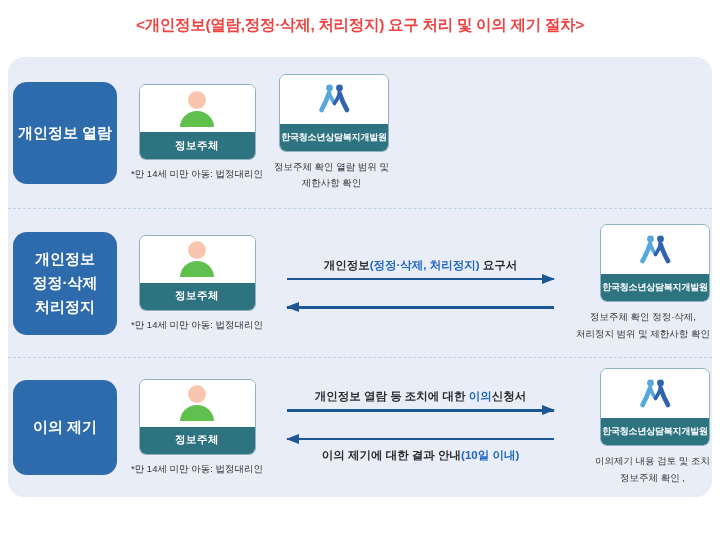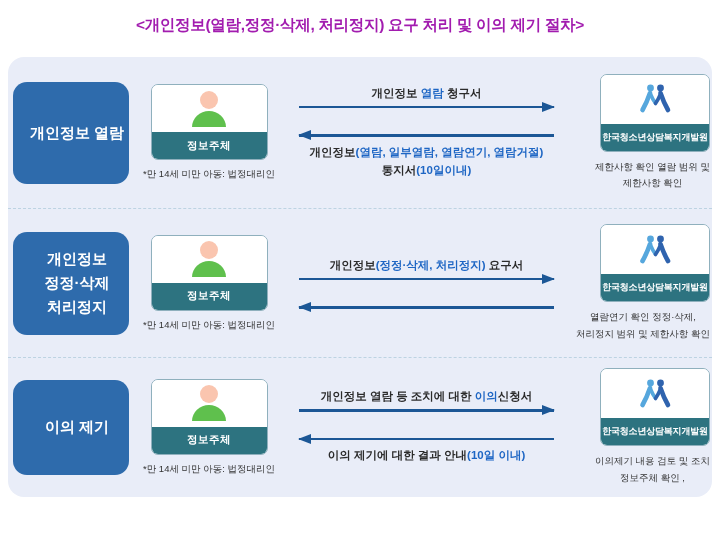--- a/index.html
+++ b/index.html
@@ -3,37 +3,36 @@
 <meta charset="utf-8">
 <style>
   html,body { margin:0; padding:0; }
   body {
     width:720px; height:541px; background:#ffffff; position:relative;
     font-family:"Liberation Sans","DejaVu Sans",sans-serif;
     -webkit-font-smoothing:antialiased;
   }
   .title {
     position:absolute; top:15px; left:0; width:720px; text-align:center;
-    font-size:15.5px; font-weight:700; color:#a21caf; letter-spacing:-0.3px;
+    font-size:15.5px; font-weight:700; color:#ef4444; letter-spacing:-0.3px;
   }
   .panel {
     position:absolute; left:8px; top:57px; width:704px; height:440px;
     background:#e9edf8; border-radius:16px; overflow:hidden;
   }
   .row { display:flex; align-items:center; padding-left:5px; box-sizing:border-box; }
   .row1 { height:151px; }
   .row2 { height:149px; border-top:1.5px dashed #bdd3e2; }
   .row3 { height:139px; border-top:1.5px dashed #bdd3e2; }
 
   .label-box {
     width:104px; flex-shrink:0; border-radius:14px; background:#2e6bac;
     color:#ffffff; font-weight:700; font-size:15px; line-height:1.6;
     display:flex; flex-direction:column; justify-content:center; align-items:center;
     text-align:center;
-    padding-left:12px;
   }
   .row1 .label-box { height:102px; }
   .row2 .label-box { height:103px; }
   .row3 .label-box { height:95px;justify-content:center; }
   .lbl-line { display:block; }
 
   .subject-col { width:112px; margin-left:24px; flex-shrink:0;
     display:flex; flex-direction:column; align-items:center; }
   .card { width:117px; background:#ffffff; border:1px solid #8fb0bd;
     border-radius:7px; overflow:hidden; box-sizing:border-box; }
@@ -86,45 +85,36 @@
         <div class="card-icon-area">
           <svg width="42" height="38" viewBox="0 0 42 38">
             <circle cx="21" cy="10" r="9" fill="#fac5af"></circle>
             <path d="M4 37 a17 16 0 0 1 34 0 z" fill="#5fc04d"></path>
           </svg>
         </div>
         <div class="card-bar">정보주체</div>
       </div>
       <div class="caption">*만 14세 미만 아동: 법정대리인</div>
     </div>
-    <div class="flow">
-      <div class="flow-label"><span>개인정보 </span><span class="hl">열람</span><span> 청구서</span></div>
-      <div class="arrow arrow-right"></div>
-      <div class="arrow arrow-left"></div>
-      <div class="flow-bottom">
-        <div class="resp-line"><span>개인정보</span><span class="hl">(열람, 일부열람, 열람연기, 열람거절)</span><span></span></div>
-        <div class="resp-line"><span>통지서</span><span class="hl">(10일이내)</span><span></span></div>
-      </div>
-    </div>
     <div class="org-col">
       <div class="card org-card">
         <div class="card-icon-area">
           <svg width="42" height="32" viewBox="0 0 42 32">
             <circle cx="16.5" cy="5" r="3.4" fill="#56a7dd"></circle>
             <circle cx="26.5" cy="5" r="3.4" fill="#2f63ae"></circle>
             <path d="M16 10 Q13 19 8.5 27" stroke="#56a7dd" stroke-width="4.6" fill="none" stroke-linecap="round"></path>
             <path d="M16.5 11 Q18.5 16 21 19.5" stroke="#56a7dd" stroke-width="3.6" fill="none" stroke-linecap="round"></path>
             <path d="M26.5 10 Q29.5 19 34 27" stroke="#2f63ae" stroke-width="4.6" fill="none" stroke-linecap="round"></path>
             <path d="M26.5 11 Q24.5 16 21.5 20.5" stroke="#2f63ae" stroke-width="3.6" fill="none" stroke-linecap="round"></path>
           </svg>
         </div>
         <div class="card-bar org-bar">한국청소년상담복지개발원</div>
       </div>
       <div class="caption org-caption">
-        <div>제한사항 확인 열람 범위 및</div>
+        <div>정보주체 확인 열람 범위 및</div>
         <div>제한사항 확인</div>
       </div>
     </div>
   </div>
 
   <div class="row row2">
     <div class="label-box">
       <span class="lbl-line">개인정보</span>
       <span class="lbl-line">정정·삭제</span>
       <span class="lbl-line">처리정지</span>
@@ -154,21 +144,21 @@
             <circle cx="26.5" cy="5" r="3.4" fill="#2f63ae"></circle>
             <path d="M16 10 Q13 19 8.5 27" stroke="#56a7dd" stroke-width="4.6" fill="none" stroke-linecap="round"></path>
             <path d="M16.5 11 Q18.5 16 21 19.5" stroke="#56a7dd" stroke-width="3.6" fill="none" stroke-linecap="round"></path>
             <path d="M26.5 10 Q29.5 19 34 27" stroke="#2f63ae" stroke-width="4.6" fill="none" stroke-linecap="round"></path>
             <path d="M26.5 11 Q24.5 16 21.5 20.5" stroke="#2f63ae" stroke-width="3.6" fill="none" stroke-linecap="round"></path>
           </svg>
         </div>
         <div class="card-bar org-bar">한국청소년상담복지개발원</div>
       </div>
       <div class="caption org-caption">
-        <div>열람연기 확인 정정·삭제,</div>
+        <div>정보주체 확인 정정·삭제,</div>
         <div>처리정지 범위 및 제한사항 확인</div>
       </div>
     </div>
   </div>
 
   <div class="row row3">
     <div class="label-box">
       <span class="lbl-line">이의 제기</span>
     </div>
     <div class="subject-col">

